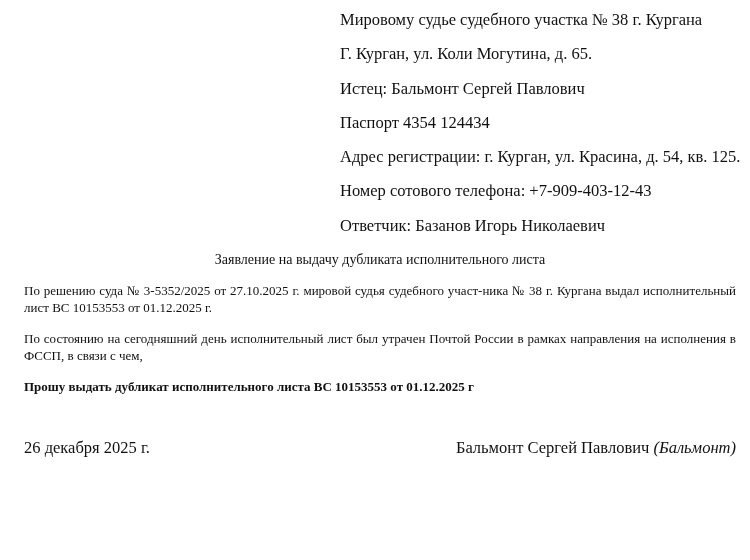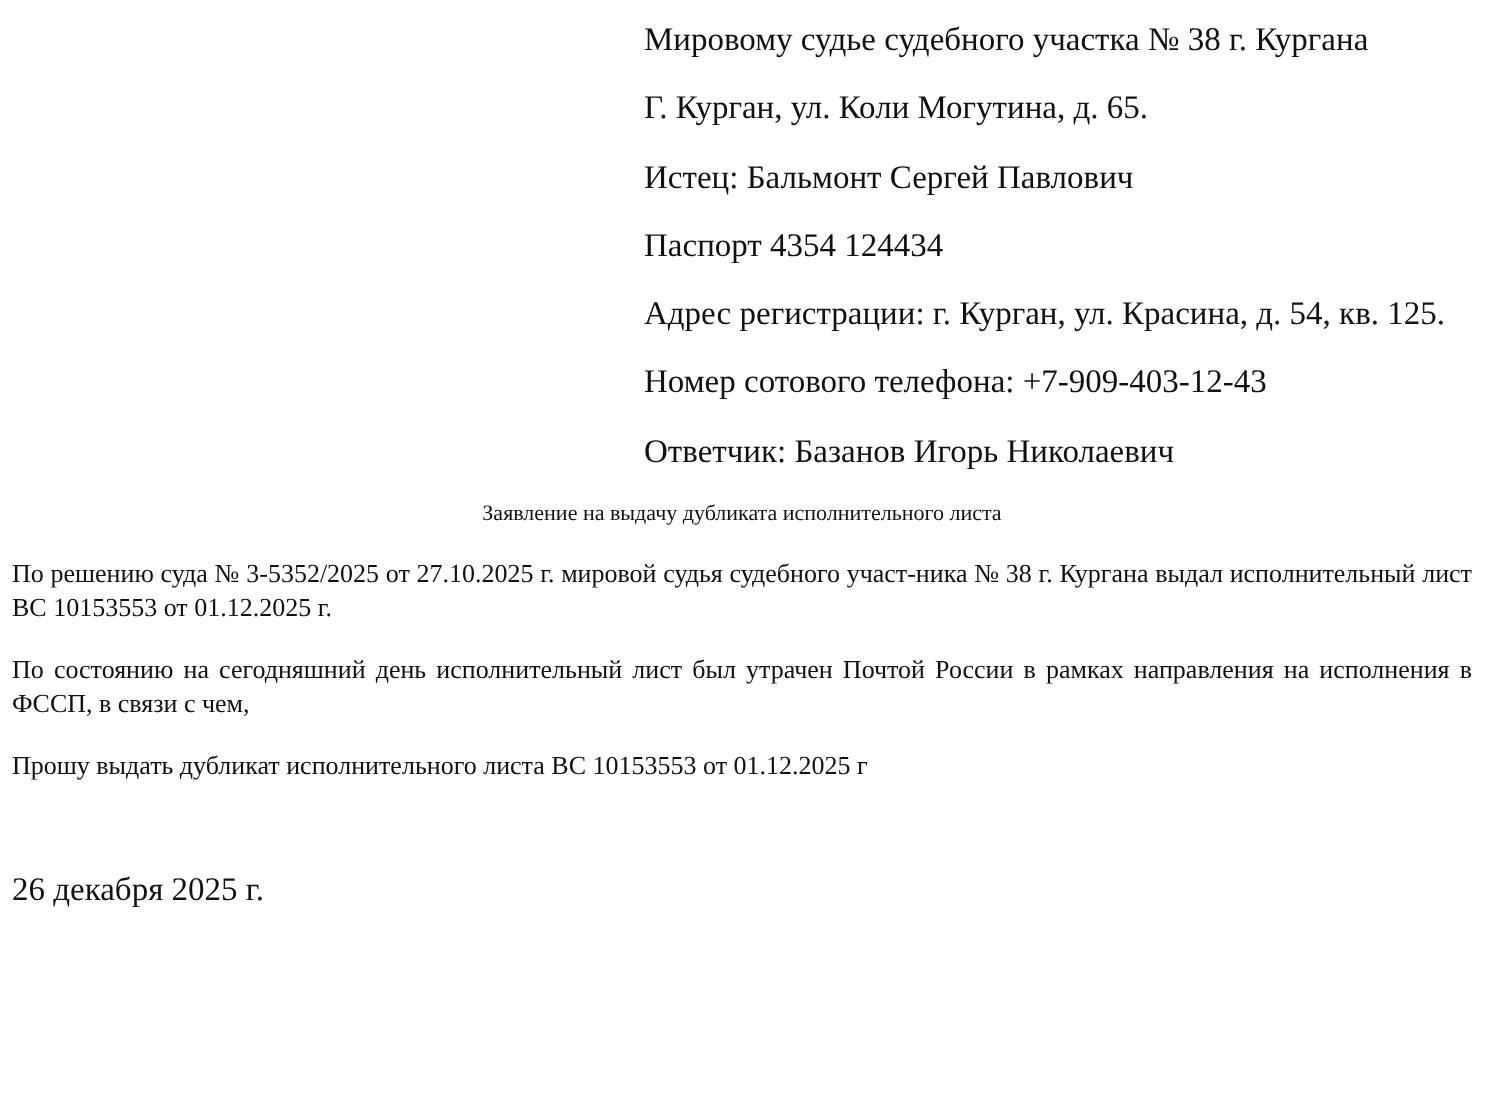--- a/index.html
+++ b/index.html
@@ -12,57 +12,58 @@
     height: 560px;
     overflow: hidden;
     font-family: "Liberation Serif", serif;
     color: #111111;
   }
   .page {
     position: relative;
     width: 750px;
     height: 560px;
     box-sizing: border-box;
-    padding: 8px 14px 0 6px;
+    padding: 8px 14px 0 24px;
   }
   
   .header-block {
     width: 415px;
     margin-left: 316px;
     margin-top: 2px;
   }
   .header-line {
     font-size: 16.5px;
     line-height: 1.26;
     text-align: justify;
     text-align-last: left;
     margin-bottom: 13.5px;
   }
   .header-line:last-child {
     margin-bottom: 0;
   }
   
   .doc-title {
     text-align: center;
-    font-size: 11px;
+    font-size: 14px;
     line-height: 1.25;
     margin-top: 15px;
     margin-bottom: 14px;
   }
   
   .body-par {
     font-size: 13px;
     line-height: 1.3;
     text-align: justify;
     text-align-last: left;
     margin-bottom: 14px;
     hyphens: manual;
   }
   .body-par.last {
     margin-bottom: 0;
+    font-weight: bold;
   }
   
   .sign-row {
     display: flex;
     justify-content: space-between;
     align-items: baseline;
     font-size: 16.5px;
     line-height: 1.25;
     margin-top: 16px;
   }
@@ -93,15 +94,19 @@
   </div>
 
   <div class="doc-title">Заявление на выдачу дубликата исполнительного листа</div>
 
   <div class="body-par">По решению суда № 3-5352/2025 от 27.10.2025 г. мировой судья судебного участ-ника № 38 г. Кургана выдал исполнительный лист ВС 10153553 от 01.12.2025 г.</div>
   <div class="body-par">По состоянию на сегодняшний день исполнительный лист был утрачен Почтой России в рамках направления на исполнения в ФССП, в связи с чем,</div>
   <div class="body-par last">Прошу выдать дубликат исполнительного листа ВС 10153553 от 01.12.2025 г</div>
 
   <div class="sign-row">
     <div class="sign-date">26 декабря 2025 г.</div>
+    <div class="sign-name">
+      <span>Бальмонт Сергей Павлович</span>
+      <span class="scribble">(Бальмонт)</span>
+    </div>
   </div>
 
 </div>
 
 </body></html>

